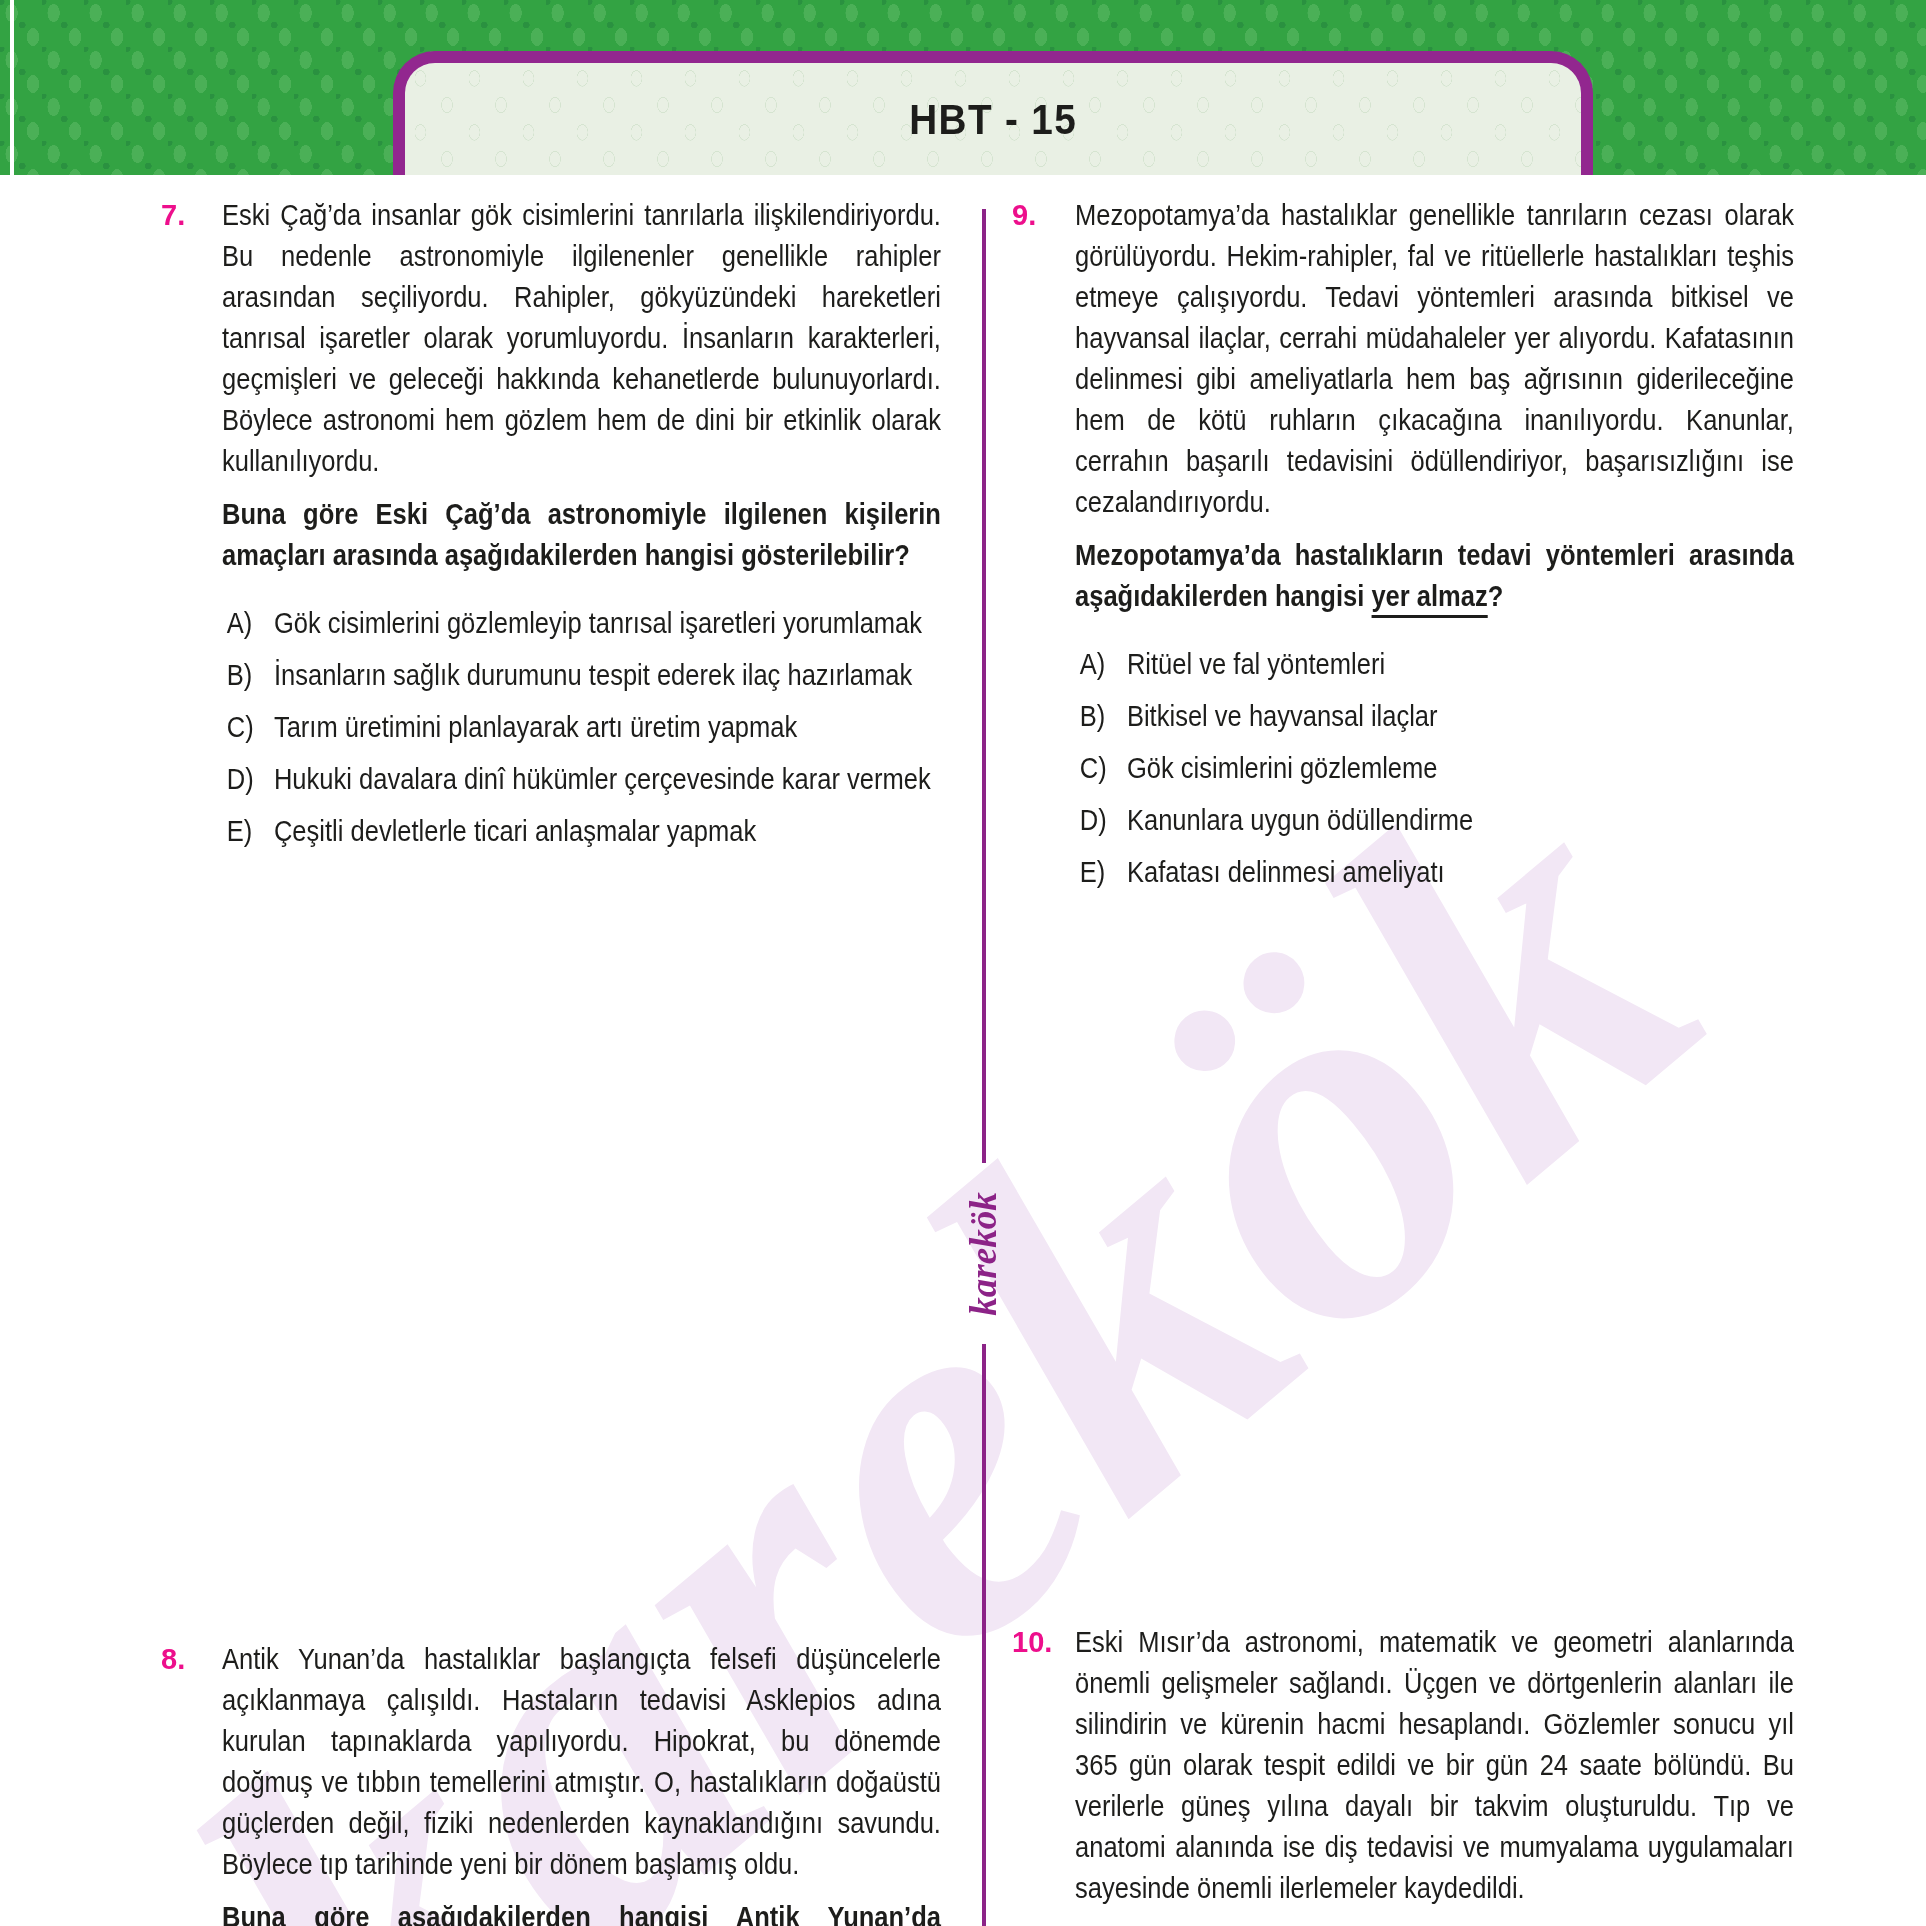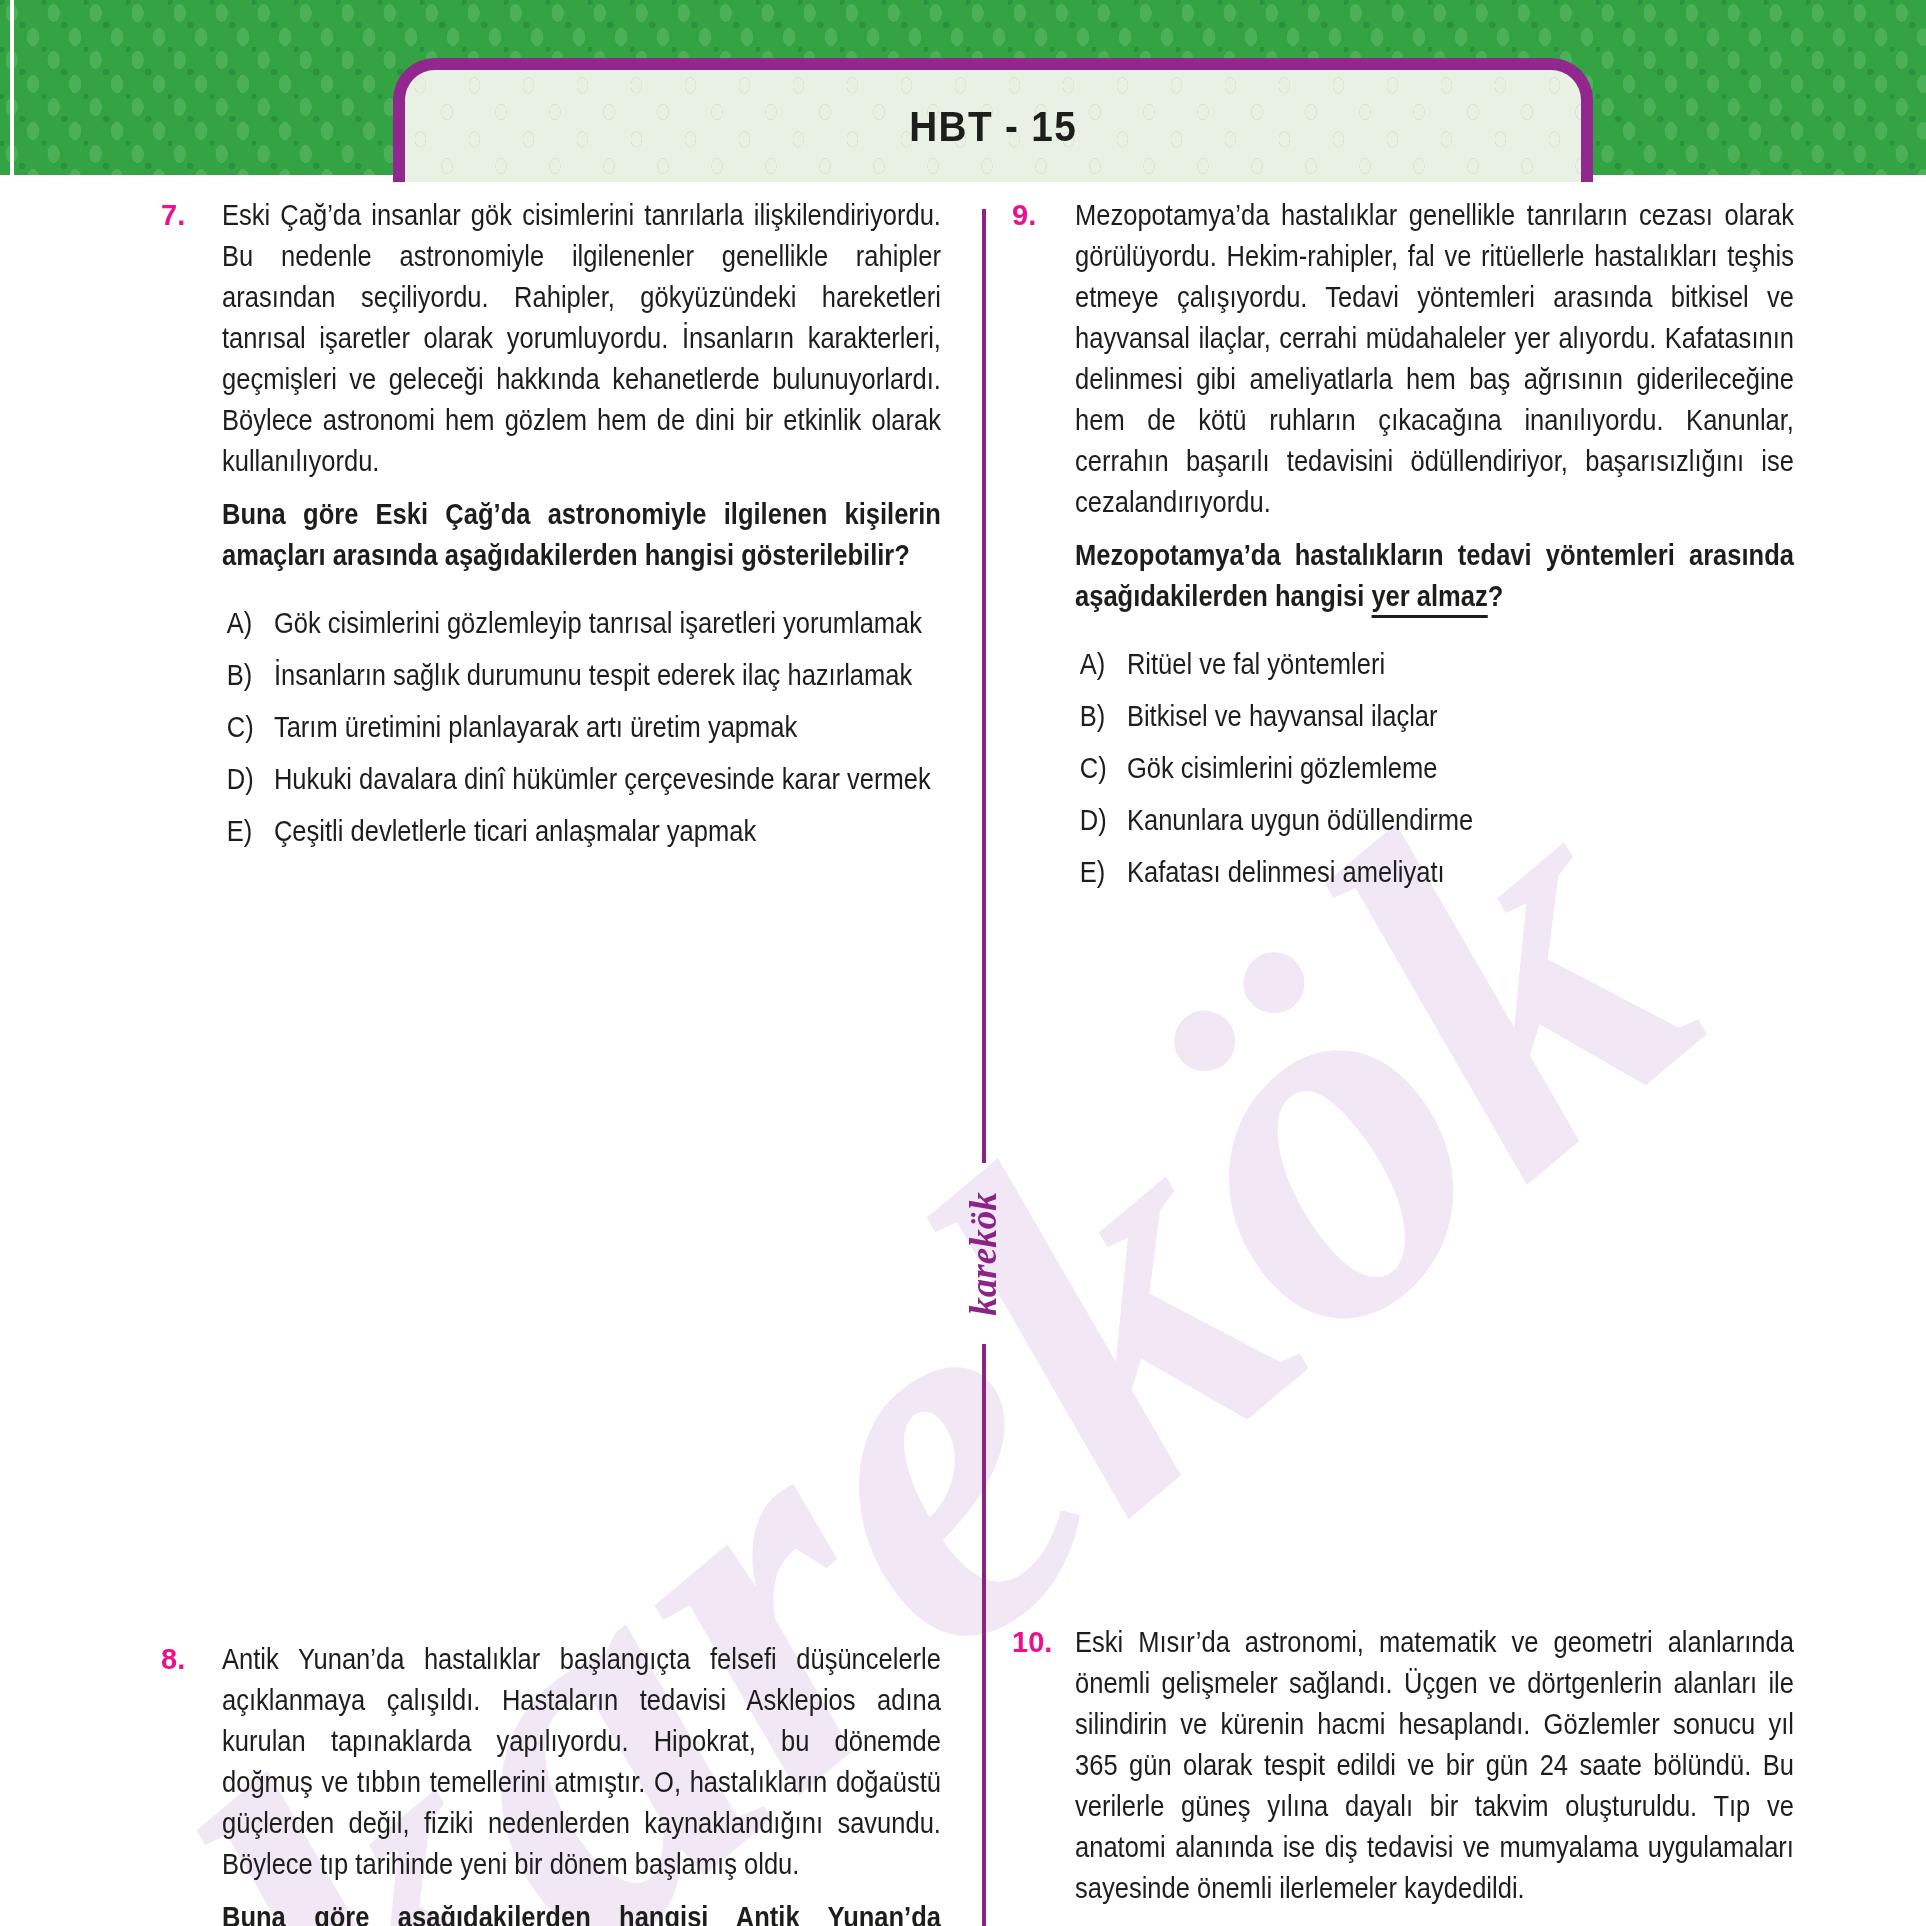--- a/index.html
+++ b/index.html
@@ -15,21 +15,21 @@
       radial-gradient(ellipse 10px 14.6px at 33px 37px,#4bb057 60%,transparent 62%),
       radial-gradient(circle 3.5px at 22.3px 25px,#2a9140 90%,transparent 100%),
       radial-gradient(circle 3.5px at 1.2px 1.5px,#2a9140 90%,transparent 100%);
     background-size:42px 47px;
     z-index:2;
   }
   .band-white-strip{position:absolute;left:10px;top:0;width:3.9px;height:175px;background:#ffffff;z-index:3;}
 
   
   .header-box{
-    position:absolute;left:393px;top:58px;width:1200px;height:124px;
+    position:absolute;left:393px;top:51px;width:1200px;height:124px;
     background-color:#e9f0e4;
     background-image:
       radial-gradient(ellipse 9.2px 13px at 15.4px 15.4px,transparent 55%,#d5e4d0 57% 62%,transparent 64%),
       radial-gradient(ellipse 9.2px 13px at 42px 42px,transparent 55%,#d5e4d0 57% 62%,transparent 64%);
     background-size:54px 54px;
     border:12.7px solid #92278f;border-bottom:none;
     border-radius:42px 42px 0 0;
     box-sizing:border-box;
     display:flex;align-items:center;justify-content:center;
     z-index:4;

